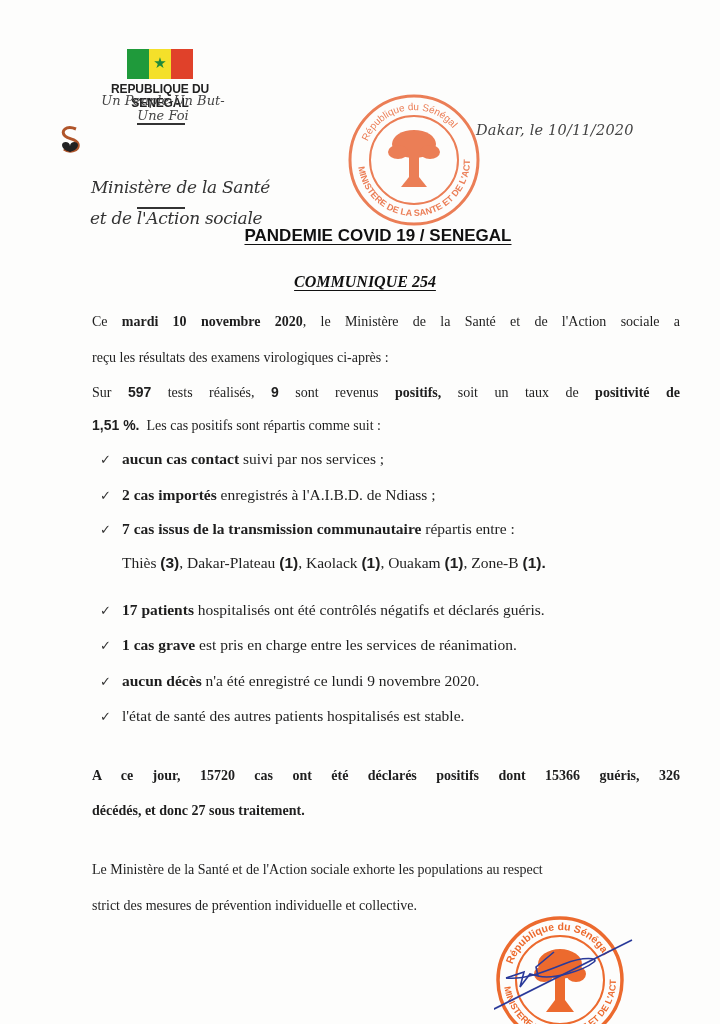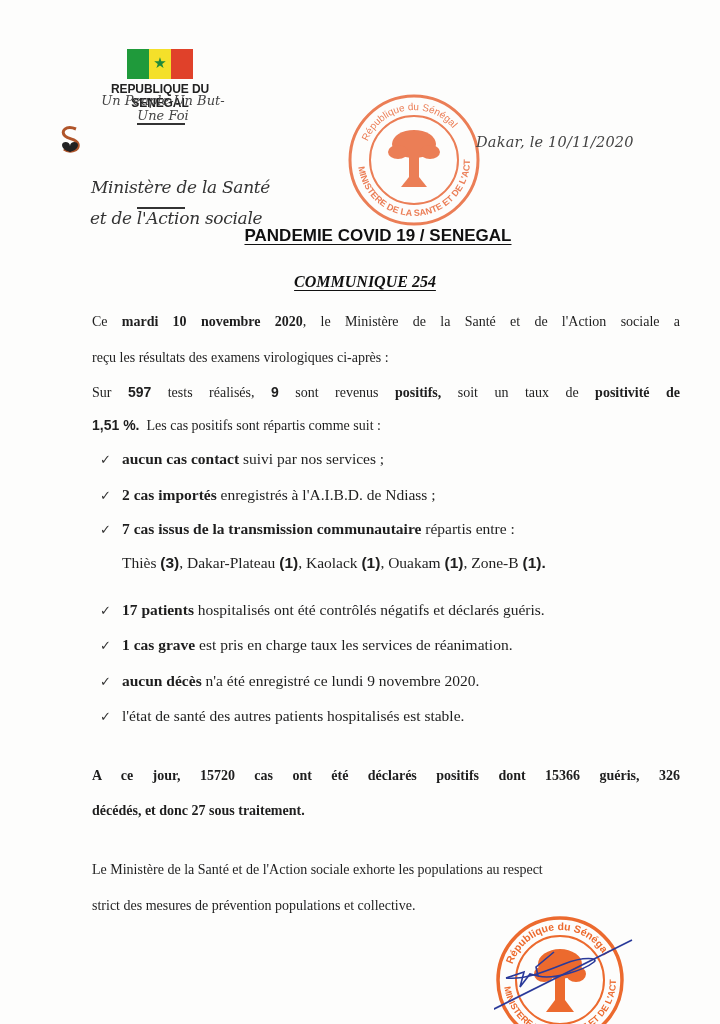--- a/index.html
+++ b/index.html
@@ -10,21 +10,21 @@
   .flag div { flex: 1; position: relative; }
   .flag .star { position: absolute; left: 50%; top: 50%; transform: translate(-50%, -52%); color: #1f8a3a; font-size: 15px; line-height: 1; }
   .rep { position: absolute; left: 100px; top: 82px; width: 120px; text-align: center; font-family: "Liberation Sans", sans-serif; font-weight: bold; font-size: 12px; letter-spacing: -0.1px; color: #222; }
   .motto { position: absolute; left: 88px; top: 93px; width: 150px; text-align: center; font-family: "DejaVu Serif", serif; font-style: italic; font-size: 13px; color: #444; }
   .rule { position: absolute; height: 1.5px; background: #333; }
 
   .ministry-logo { position: absolute; left: 56px; top: 125px; width: 28px; height: 30px; }
   .ministry { position: absolute; font-family: "DejaVu Serif", serif; font-style: italic; color: #333; font-size: 17px; letter-spacing: -0.3px; margin-top: 40px; }
 
   .stamp { position: absolute; }
-  .date { position: absolute; left: 476px; top: 134px; font-family: "DejaVu Serif", serif; font-style: italic; font-size: 14.5px; color: #444; letter-spacing: 0.2px; }
+  .date { position: absolute; left: 476px; top: 122px; font-family: "DejaVu Serif", serif; font-style: italic; font-size: 14.5px; color: #444; letter-spacing: 0.2px; }
 
   .title { position: absolute; left: 0; width: 720px; top: 226px; text-align: center; font-family: "Liberation Sans", sans-serif; font-weight: bold; font-size: 17px; text-decoration: underline; text-underline-offset: 3px; color: #111; padding-left: 36px; }
   .subtitle { position: absolute; left: 0; width: 730px; top: 273px; text-align: center; font-family: "Liberation Serif", serif; font-weight: bold; font-style: italic; font-size: 16px; text-decoration: underline; text-underline-offset: 3px; color: #111; }
 
   .line { position: absolute; left: 92px; font-size: 14px; white-space: nowrap; }
   .justify { width: 588px; text-align: justify; text-align-last: justify; }
   .b { font-weight: bold; }
   .bs { font-weight: bold; font-family: "Liberation Sans", sans-serif; }
   .check { position: absolute; left: 100px; font-size: 13px; color: #333; }
   .item { position: absolute; left: 122px; font-size: 15.5px; white-space: nowrap; text-align: center; }
@@ -92,33 +92,33 @@
   <span>Dakar-Plateau</span> <span class="bs">(1)</span>,
   <span>Kaolack</span> <span class="bs">(1)</span>,
   <span>Ouakam</span> <span class="bs">(1)</span>,
   <span>Zone-B</span> <span class="bs">(1).</span>
 </div>
 
 <span class="check" style="top:603px;">✓</span>
 <div class="item" style="top:601px;"><span class="b">17 patients</span><span> hospitalisés ont été contrôlés négatifs et déclarés guéris.</span></div>
 
 <span class="check" style="top:638px;">✓</span>
-<div class="item" style="top:636px;"><span class="b">1 cas grave</span><span> est pris en charge taux les services de réanimation.</span></div>
+<div class="item" style="top:636px;"><span class="b">1 cas grave</span><span> est pris en charge entre les services de réanimation.</span></div>
 
 <span class="check" style="top:674px;">✓</span>
 <div class="item" style="top:672px;"><span class="b">aucun décès</span><span> n'a été enregistré ce lundi 9 novembre 2020.</span></div>
 
 <span class="check" style="top:709px;">✓</span>
 <div class="item" style="top:707px;"><span>l'état de santé des autres patients hospitalisés est stable.</span></div>
 
 <div class="line justify b" style="top:768px;">A ce jour, 15720 cas ont été déclarés positifs dont 15366 guéris, 326</div>
 <div class="line b" style="top:803px;">décédés, et donc 27 sous traitement.</div>
 
 <div class="line" style="top:862px;">Le Ministère de la Santé et de l'Action sociale exhorte les populations au respect</div>
-<div class="line" style="top:898px;">strict des mesures de prévention populations et collective.</div>
+<div class="line" style="top:898px;">strict des mesures de prévention individuelle et collective.</div>
 
 <svg class="stamp" style="left:494px; top:912px;" width="140" height="130" viewBox="0 0 140 130">
   <circle cx="66" cy="68" r="62" stroke="#ec6a2e" stroke-width="3.5" fill="none"></circle>
   <circle cx="66" cy="68" r="44" stroke="#ec6a2e" stroke-width="2" fill="none"></circle>
   <defs>
     <path id="arcTop2" d="M16 68 A50 50 0 0 1 116 68"></path>
     <path id="arcBot2" d="M10 68 A56 56 0 0 0 122 68"></path>
   </defs>
   <text font-size="10.5" font-weight="bold" fill="#ec6a2e" font-family="Liberation Sans, sans-serif"><textPath href="#arcTop2" startOffset="10%">République du Sénégal</textPath></text>
   <text font-size="9" font-weight="bold" fill="#ec6a2e" font-family="Liberation Sans, sans-serif"><textPath href="#arcBot2" startOffset="4%">MINISTERE DE LA SANTE ET DE L'ACTION SOCIALE</textPath></text>

